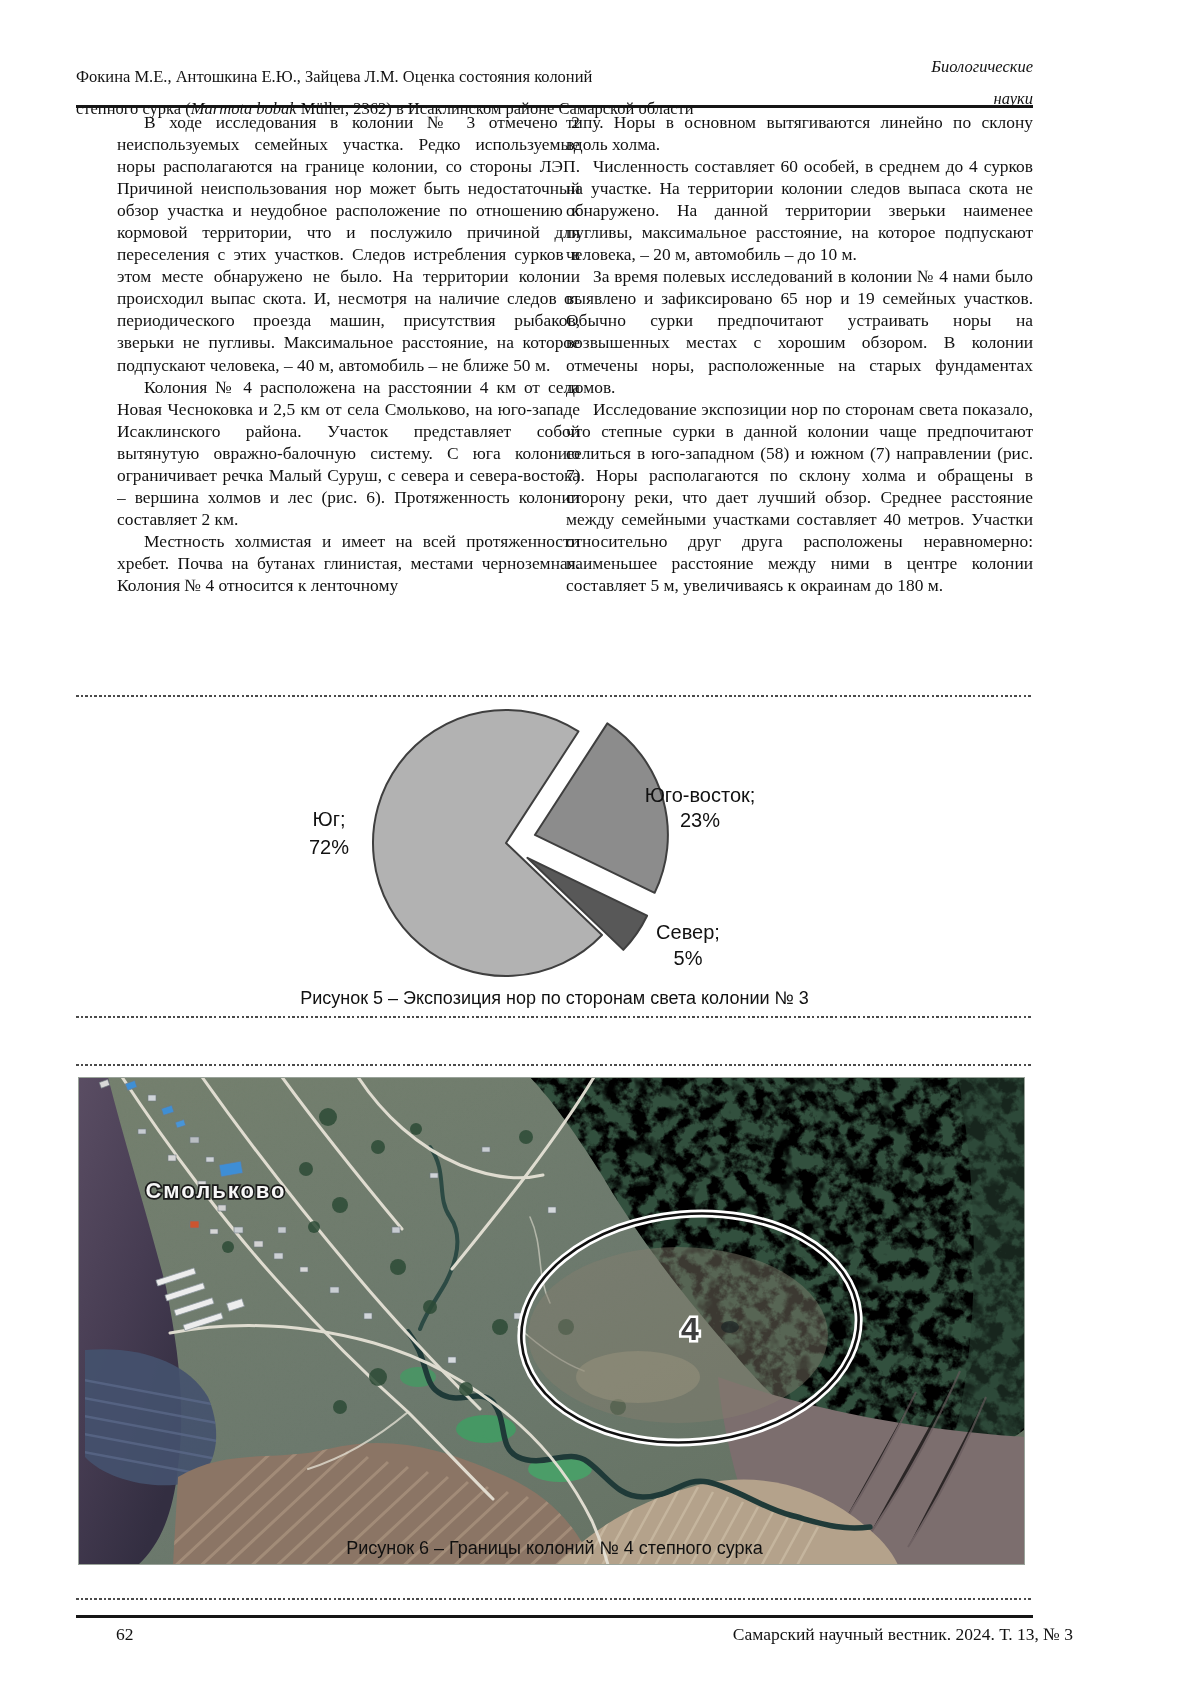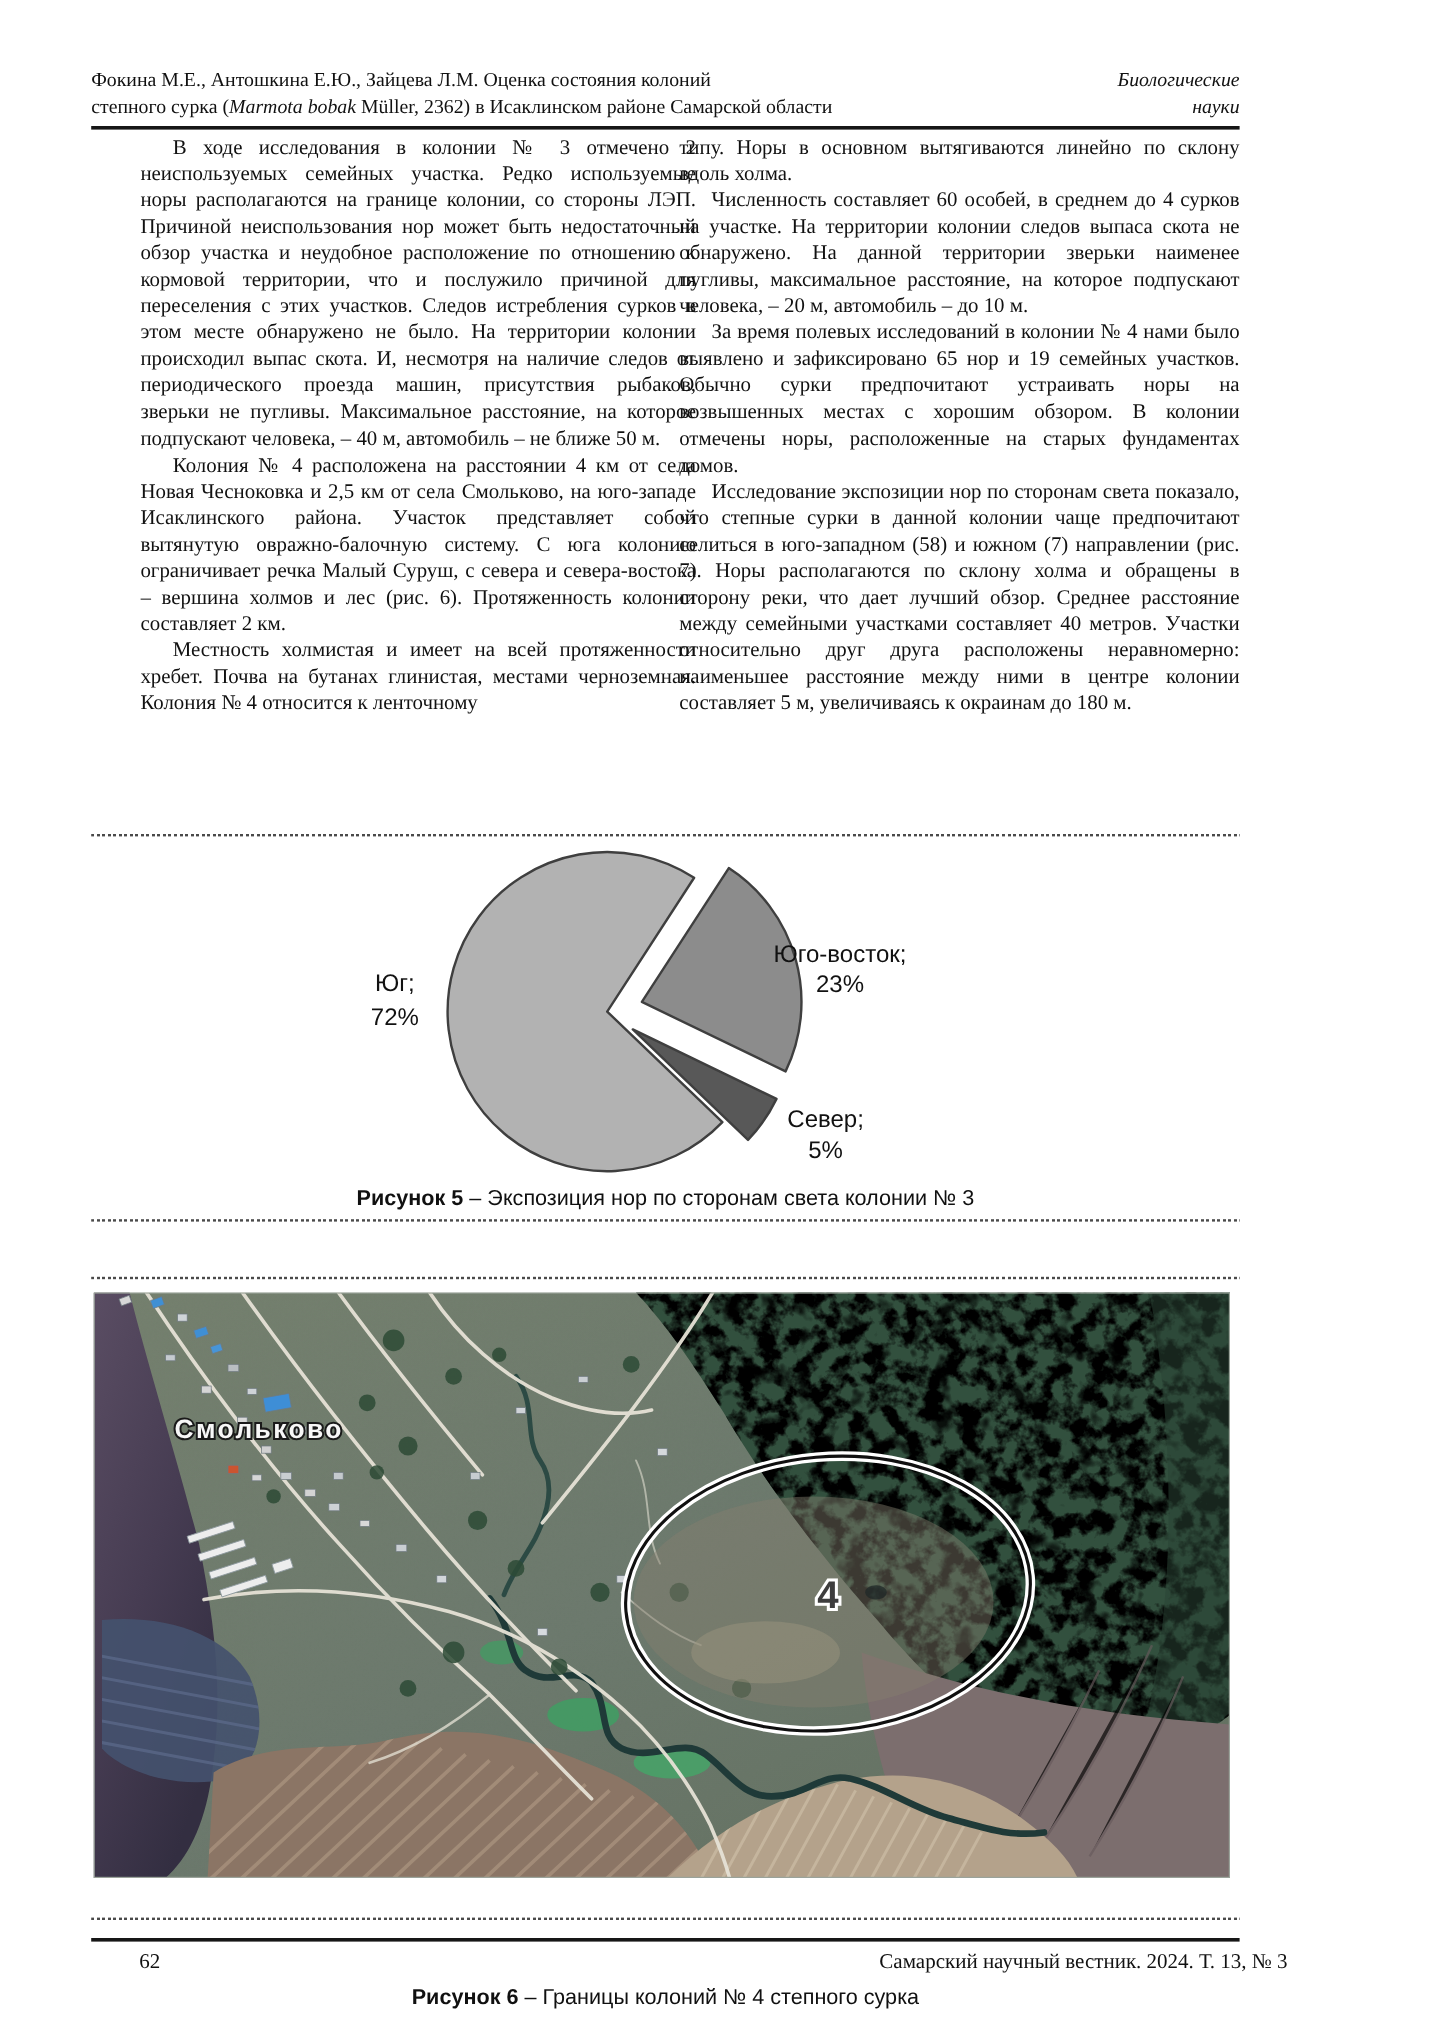--- a/index.html
+++ b/index.html
@@ -1,36 +1,36 @@
 <!DOCTYPE html>
 <html lang="ru"><head>
 <meta charset="utf-8">
 <style>
   html,body{margin:0;padding:0;background:#9a9a9a;}
   #page{position:relative;width:1200px;height:1697px;background:#ffffff;margin:0 auto;
         font-family:"Liberation Serif",serif;color:#111;overflow:hidden;}
   
   .hdr{position:absolute;left:76px;top:56px;width:957px;font-size:16.5px;line-height:22px;}
   .hdr-row{display:flex;justify-content:space-between;}
-  .hdr-left{white-space:nowrap;}
+  .hdr-left{white-space:nowrap;margin-top:10px;}
   .hdr-right{font-style:italic;text-align:center;}
   .rule-thick{position:absolute;left:76px;width:957px;height:3px;background:#161616;}
   .rule-dot{position:absolute;left:76px;width:957px;height:2px;
             background:repeating-linear-gradient(90deg,#4a4a4a 0 2.5px,transparent 2.5px 4.6px);}
   
   .col{position:absolute;top:111px;height:552px;font-size:17.4px;line-height:22.05px;
        text-align:justify;overflow:hidden;}
   .col p{margin:0;text-indent:27px;}
   #col-left{left:76px;width:463px;margin-left:41px;}
   #col-right{left:566px;width:467px;}
   .ital{font-style:italic;}
   
   .caption{position:absolute;left:76px;width:957px;text-align:center;
            font-family:"Liberation Sans",sans-serif;font-size:18px;color:#101010;}
-  .caption b{font-weight:700;}
+  .caption b{font-weight:400;}
   
   #fig5-svg{position:absolute;left:76px;top:698px;}
   #map-svg{position:absolute;left:78px;top:1077px;}
   
   .footer{position:absolute;left:76px;top:1624px;width:957px;display:flex;
           justify-content:space-between;font-size:17.5px;margin-left:40px;}
   svg text{font-family:"Liberation Sans",sans-serif;}
 </style>
 </head>
 <body>
@@ -238,21 +238,21 @@
         <ellipse cx="612" cy="251" rx="169" ry="114" fill="none" stroke="#101010" stroke-width="2.6"></ellipse>
       </g>
       <text x="612" y="263" text-anchor="middle" font-size="32" font-weight="700" fill="#3d3d3d" stroke="#ffffff" stroke-width="5" paint-order="stroke">4</text>
 
       <text x="138" y="121" text-anchor="middle" font-size="22" font-weight="700" letter-spacing="2" fill="#f7f7f7" stroke="#1a1a1a" stroke-width="3.4" paint-order="stroke">Смольково</text>
 
       <rect x="0.5" y="0.5" width="946" height="487" fill="none" stroke="#9aa39a" stroke-width="1"></rect>
     </g>
   </svg>
 
-  <div class="caption" style="top:1654px">
+  <div class="caption" style="top:1538px">
     <b>Рисунок 6</b>&nbsp;<span>– Границы колоний № 4 степного сурка</span>
   </div>
 
   <div class="rule-dot" style="top:1598px"></div>
   <div class="rule-thick" style="top:1615px"></div>
 
   <div class="footer">
     <span>62</span>
     <span>Самарский научный вестник. 2024. Т. 13, № 3</span>
   </div>

